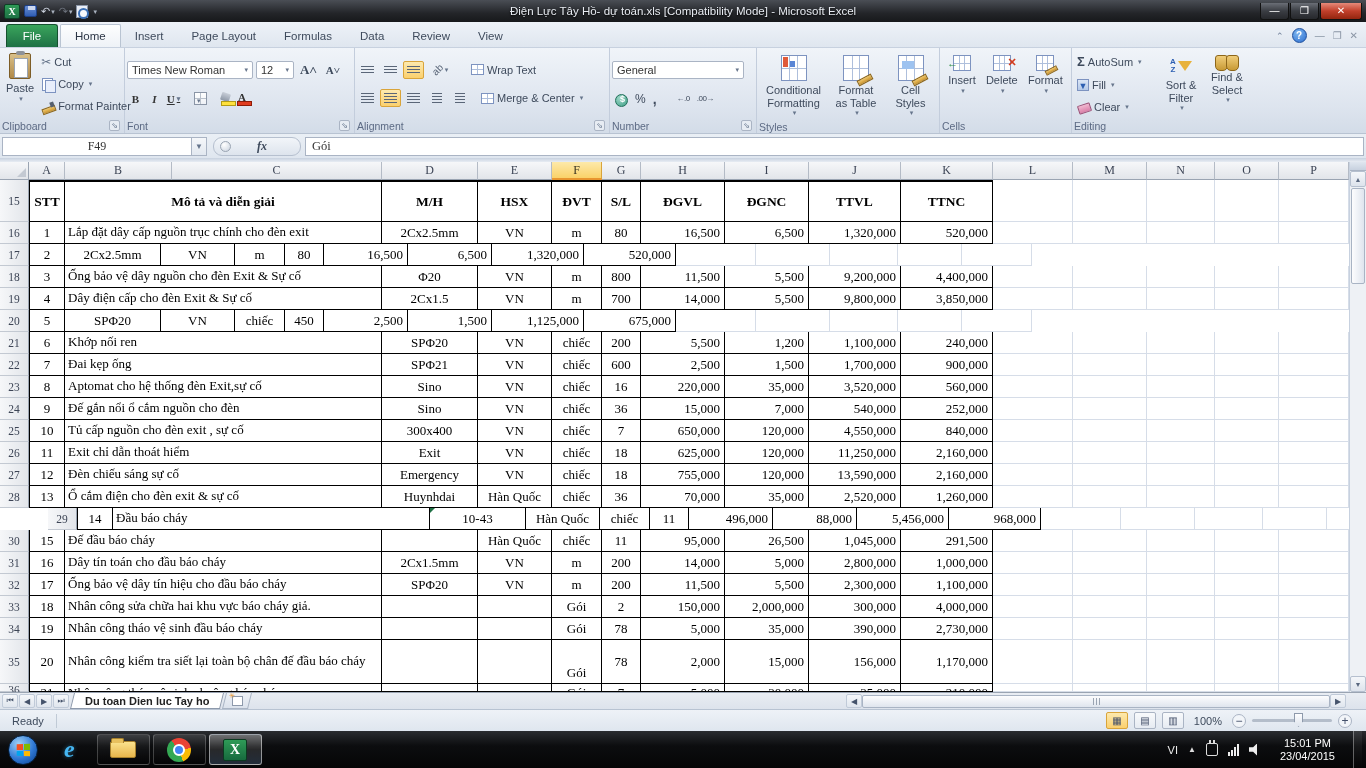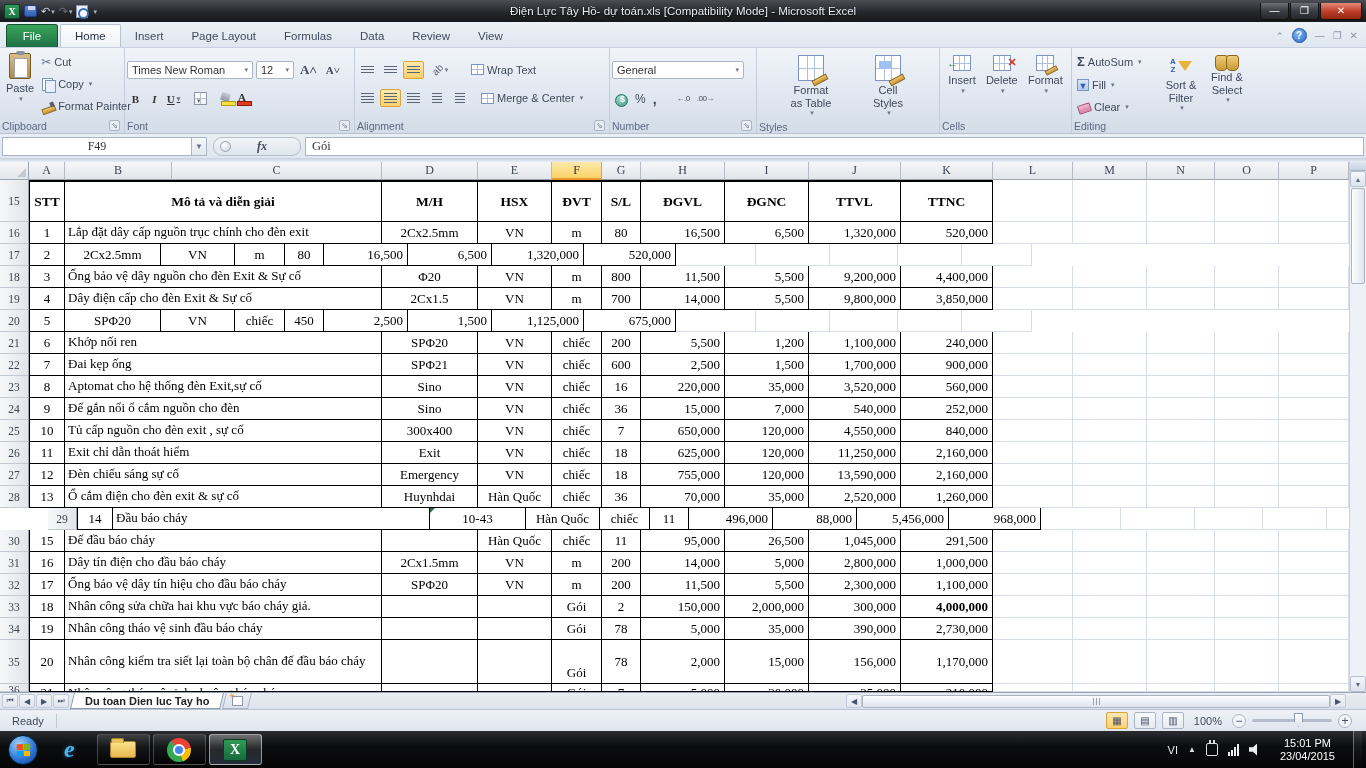--- a/index.html
+++ b/index.html
@@ -358,20 +358,28 @@
         <span>Number</span>
         <span class="launcher">⇘</span>
       </div>
   </div>
 
   <div class="grp" style="width:183px">
     <div class="grp-body" style="justify-content:space-evenly">
       <div class="bigbtn caret">
         <span class="bigic">
             <span class="stygrid"></span>
+            <span class="cf1"></span>
+            <span class="cf2"></span>
+          </span>
+        <span style="width:58px">Conditional Formatting</span>
+      </div>
+      <div class="bigbtn caret">
+        <span class="bigic">
+            <span class="stygrid"></span>
             <span class="brushbig"></span>
           </span>
         <span style="width:48px">Format as Table</span>
       </div>
       <div class="bigbtn caret">
         <span class="bigic">
             <span class="stygrid"></span>
             <span class="bluecell"></span>
             <span class="brushbig"></span>
           </span>
@@ -765,21 +773,21 @@
           <div class="cell tc ar" style="width: 92px;">291,500</div>
           <div class="cell fc" style="width: 80px;"></div>
           <div class="cell fc" style="width: 74px;"></div>
           <div class="cell fc" style="width: 68px;"></div>
           <div class="cell fc" style="width: 64px;"></div>
           <div class="cell fc" style="width: 70px;"></div>
         </div>
         <div class="grow" style="height: 22px;">
           <div class="rowhdr">31</div>
           <div class="cell tc ac first" style="width: 36px;">16</div>
-          <div class="cell tc al" style="width: 317px;">Dây tín điện cho đầu báo cháy</div>
+          <div class="cell tc al" style="width: 317px;">Dây tín toán cho đầu báo cháy</div>
           <div class="cell tc ac" style="width: 96px;">2Cx1.5mm</div>
           <div class="cell tc ac" style="width: 74px;">VN</div>
           <div class="cell tc ac" style="width: 50px;">m</div>
           <div class="cell tc ac" style="width: 39px;">200</div>
           <div class="cell tc ar" style="width: 84px;">14,000</div>
           <div class="cell tc ar" style="width: 84px;">5,000</div>
           <div class="cell tc ar" style="width: 92px;">2,800,000</div>
           <div class="cell tc ar" style="width: 92px;">1,000,000</div>
           <div class="cell fc" style="width: 80px;"></div>
           <div class="cell fc" style="width: 74px;"></div>
@@ -809,21 +817,21 @@
           <div class="rowhdr">33</div>
           <div class="cell tc ac first" style="width: 36px;">18</div>
           <div class="cell tc al" style="width: 317px; font-family: Liberation Serif, serif;">Nhân công sửa chữa hai khu vực báo cháy giả.</div>
           <div class="cell tc ac" style="width: 96px;"></div>
           <div class="cell tc ac" style="width: 74px;"></div>
           <div class="cell tc ac" style="width: 50px;">Gói</div>
           <div class="cell tc ac" style="width: 39px;">2</div>
           <div class="cell tc ar" style="width: 84px;">150,000</div>
           <div class="cell tc ar" style="width: 84px;">2,000,000</div>
           <div class="cell tc ar" style="width: 92px;">300,000</div>
-          <div class="cell tc ar" style="width: 92px; font-weight: bold;">4,000,000</div>
+          <div class="cell tc ar" style="width: 92px;">4,000,000</div>
           <div class="cell fc" style="width: 80px;"></div>
           <div class="cell fc" style="width: 74px;"></div>
           <div class="cell fc" style="width: 68px;"></div>
           <div class="cell fc" style="width: 64px;"></div>
           <div class="cell fc" style="width: 70px;"></div>
         </div>
         <div class="grow" style="height: 22px;">
           <div class="rowhdr">34</div>
           <div class="cell tc ac first" style="width: 36px;">19</div>
           <div class="cell tc al" style="width: 317px;">Nhân công tháo vệ sinh đầu báo cháy</div>

